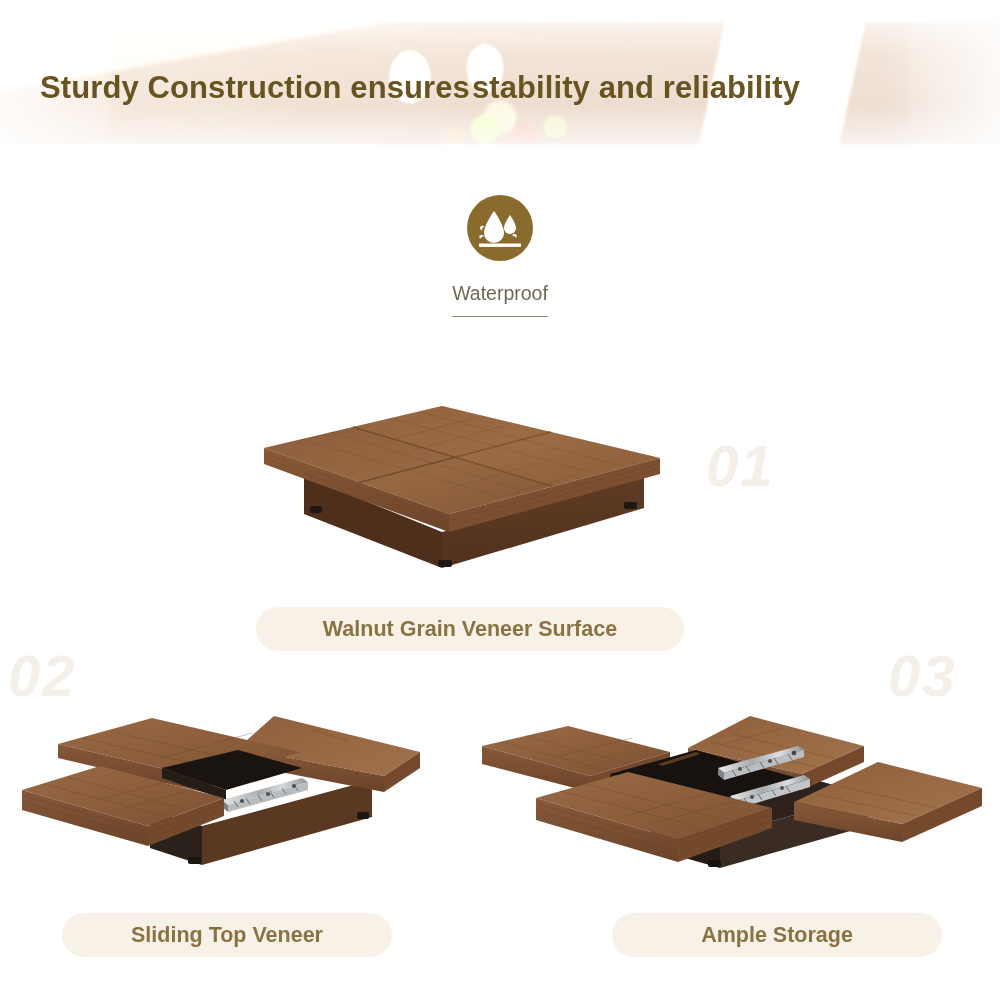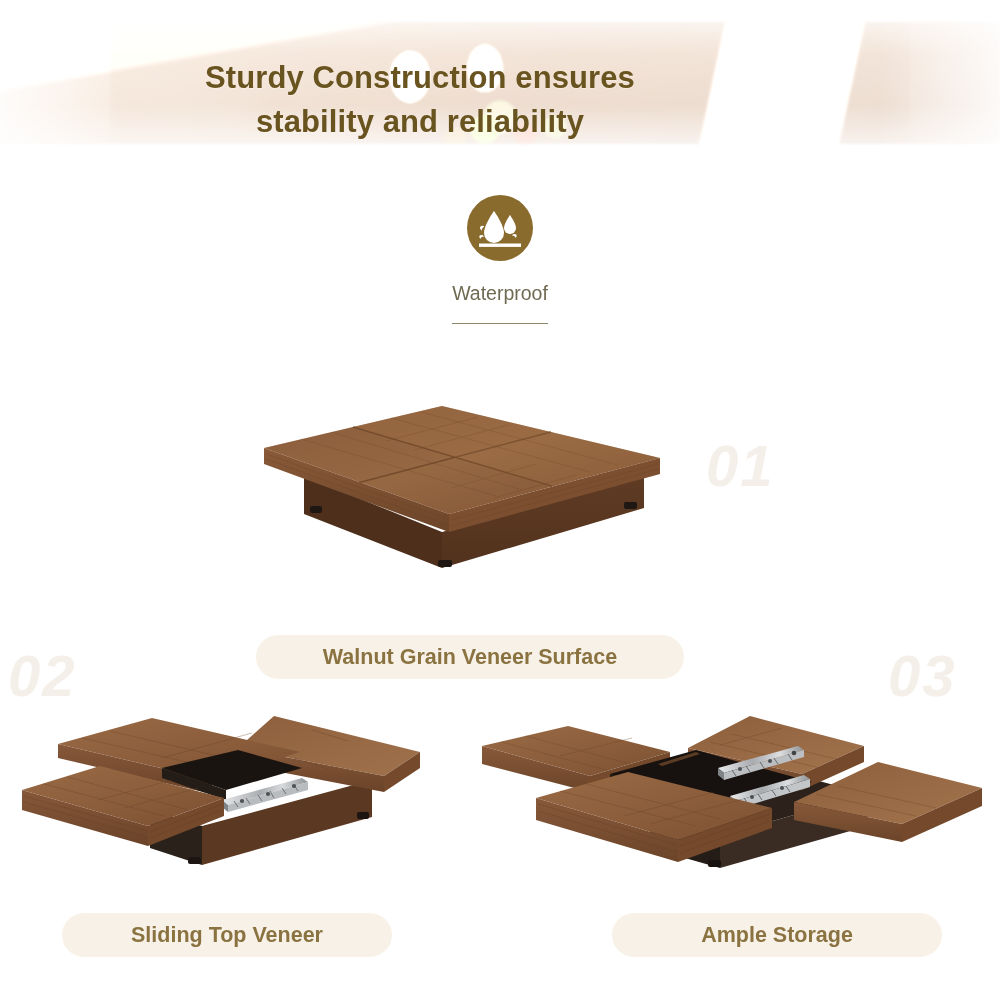--- a/index.html
+++ b/index.html
@@ -41,22 +41,22 @@
   }
   .hdr-fade{
     position:absolute;left:0;top:0;width:1000px;height:168px;
     background:
       linear-gradient(180deg, #ffffff 0%, rgba(255,255,255,.55) 16%, rgba(255,255,255,.22) 32%,
                       rgba(255,255,255,.2) 62%, rgba(255,255,255,.7) 86%, #ffffff 100%),
       linear-gradient(90deg, rgba(255,255,255,.85) 0%, rgba(255,255,255,.15) 12%,
                       rgba(255,255,255,.05) 50%, rgba(255,255,255,.15) 88%, rgba(255,255,255,.85) 100%);
   }
   .hdr-text{
-    position:absolute;left:0;top:16px;width:840px;height:168px;
-    display:flex;flex-direction:column;align-items:center;justify-content:center;
+    position:absolute;left:0;top:4px;width:840px;height:168px;
+    display:flex;flex-direction:row;align-items:center;justify-content:center;
     gap:2px;
   }
   .hdr-line{
     font-size:31px;font-weight:bold;color:#695420;
     letter-spacing:.1px;line-height:1.35;white-space:nowrap;
     text-shadow:0 1px 0 rgba(255,255,255,.35);
   }
   
   .features{
     position:absolute;left:0;top:195px;width:1000px;height:140px;
@@ -64,21 +64,21 @@
   }
   .feature{
     width:278px;display:flex;flex-direction:column;align-items:center;
   }
   .feat-icon{
     width:66px;height:66px;border-radius:50%;
     display:flex;align-items:center;justify-content:center;
   }
   .feat-label{
     margin-top:21px;font-size:19.5px;color:#6f6a52;
-    border-bottom:1.4px solid #8d8668;padding-bottom:18px;
+    border-bottom:1.4px solid #8d8668;padding-bottom:11px;
     white-space:nowrap;
   }
   
   .wm{
     position:absolute;font-size:58px;font-weight:bold;font-style:italic;
     color:#f4efe9;letter-spacing:2px;user-select:none;
   }
   #wm01{left:706px;top:432px;}
   #wm02{left:8px;top:642px;}
   #wm03{left:888px;top:642px;}
@@ -90,21 +90,21 @@
   .scene svg{display:block;width:100%;height:100%;}
   
   .badge{
     position:absolute;height:44px;border-radius:22px;
     background:#f8f1e7;display:flex;align-items:center;justify-content:center;
     padding:0 30px;box-sizing:border-box;
   }
   .badge span{
     font-size:21.5px;font-weight:bold;color:#8a7340;white-space:nowrap;
   }
-  #badge1{left:256px;top:635px;width:428px;}
+  #badge1{left:256px;top:607px;width:428px;}
   #badge2{left:62px;top:913px;width:330px;}
   #badge3{left:612px;top:913px;width:330px;}
 </style>
 </head>
 <body>
 
 <div class="header">
   <div class="hdr-photo"></div>
   <div class="hdr-fade"></div>
   <div class="hdr-text">

